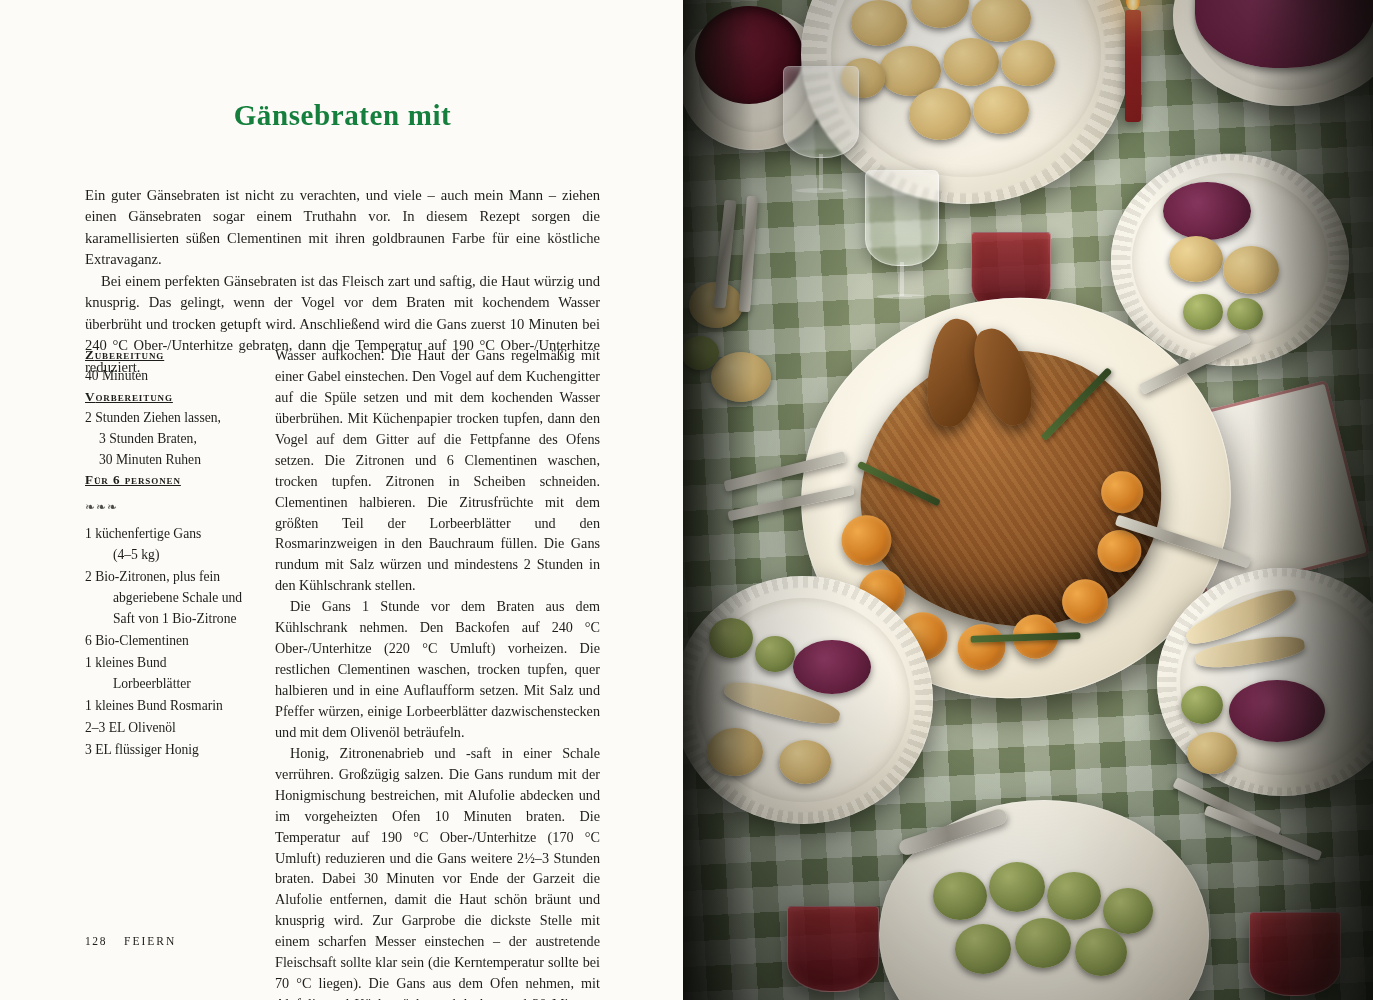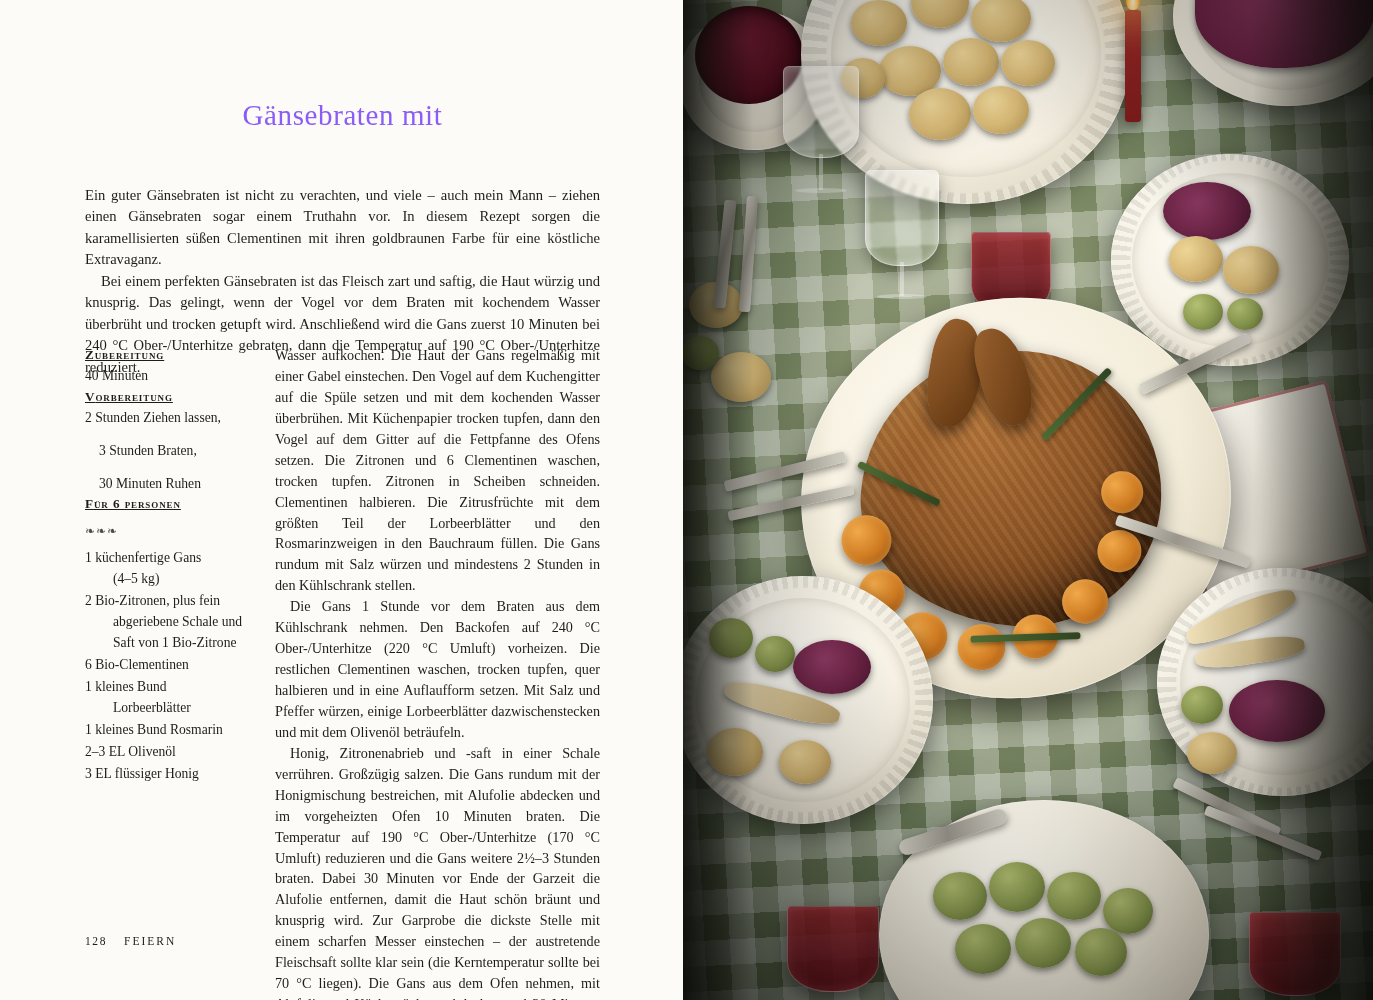--- a/index.html
+++ b/index.html
@@ -32,25 +32,25 @@
 
   .recipe-title {
     margin: 0;
     padding: 0;
     position: absolute;
     top: 95px;
     left: 85px;
     width: 515px;
     text-align: center;
     font-family: "Liberation Serif", serif;
-    font-weight: 400;
+    font-weight: 700;
     font-size: 29px;
     line-height: 1.42;
     letter-spacing: 0.6px;
-    color: #8b5cf6;
+    color: #15803d;
   }
 
   .intro {
     position: absolute;
     top: 185px;
     left: 85px;
     width: 515px;
     font-size: 14.6px;
     line-height: 1.47;
     color: #1d1d1b;
@@ -91,21 +91,21 @@
     font-variant: small-caps;
     letter-spacing: 0.9px;
     font-weight: 700;
     font-size: 13.2px;
     text-transform: lowercase;
     text-decoration: underline;
   }
   .meta-head::first-letter { text-transform: uppercase; }
 
   .meta-line { }
-  .meta-indent { padding-left: 14px; margin-top: 12px; }
+  .meta-indent { padding-left: 14px; }
 
   .ornament {
     margin: 9px 0 9px 0;
     font-size: 12px;
     letter-spacing: 1px;
     color: #4a4a46;
     height: 14px;
     line-height: 14px;
   }
 

